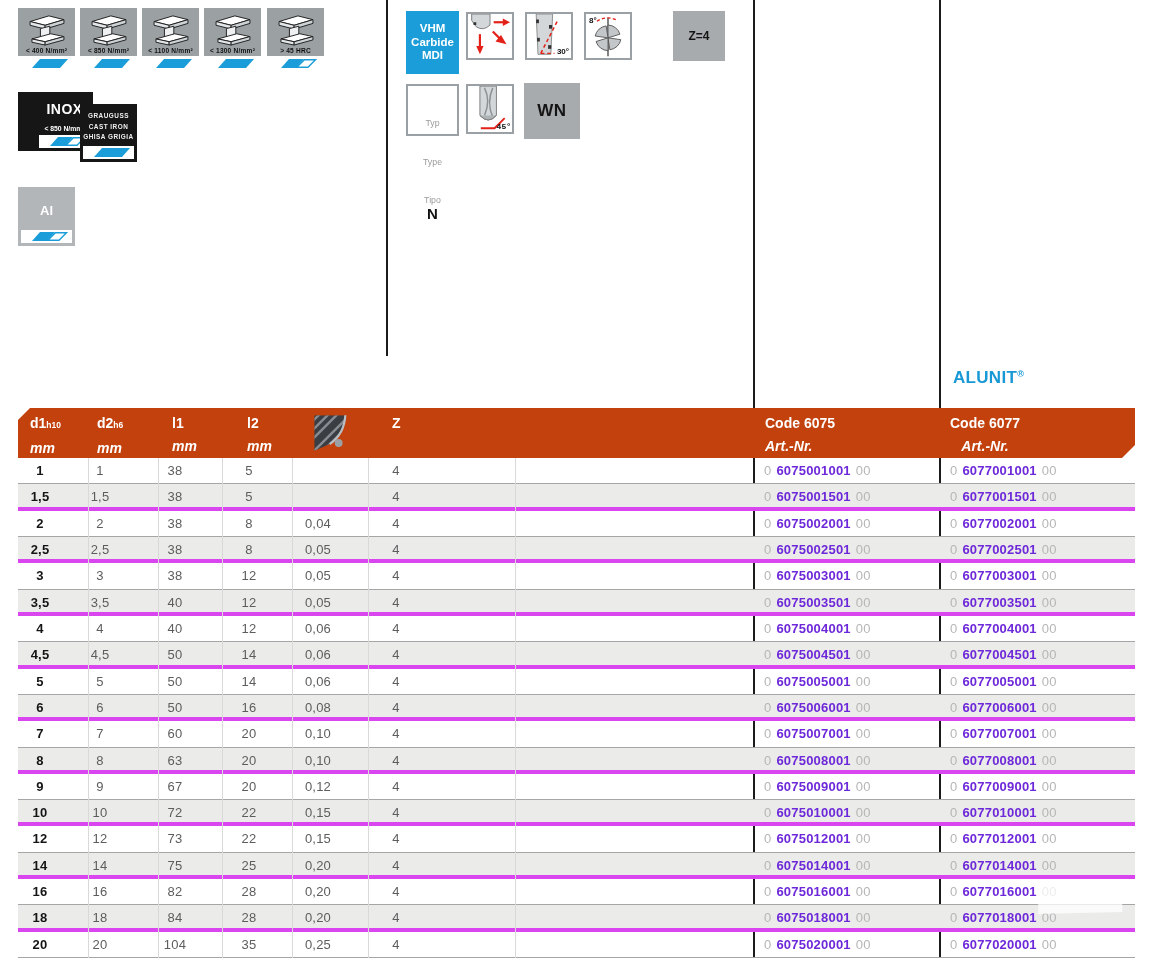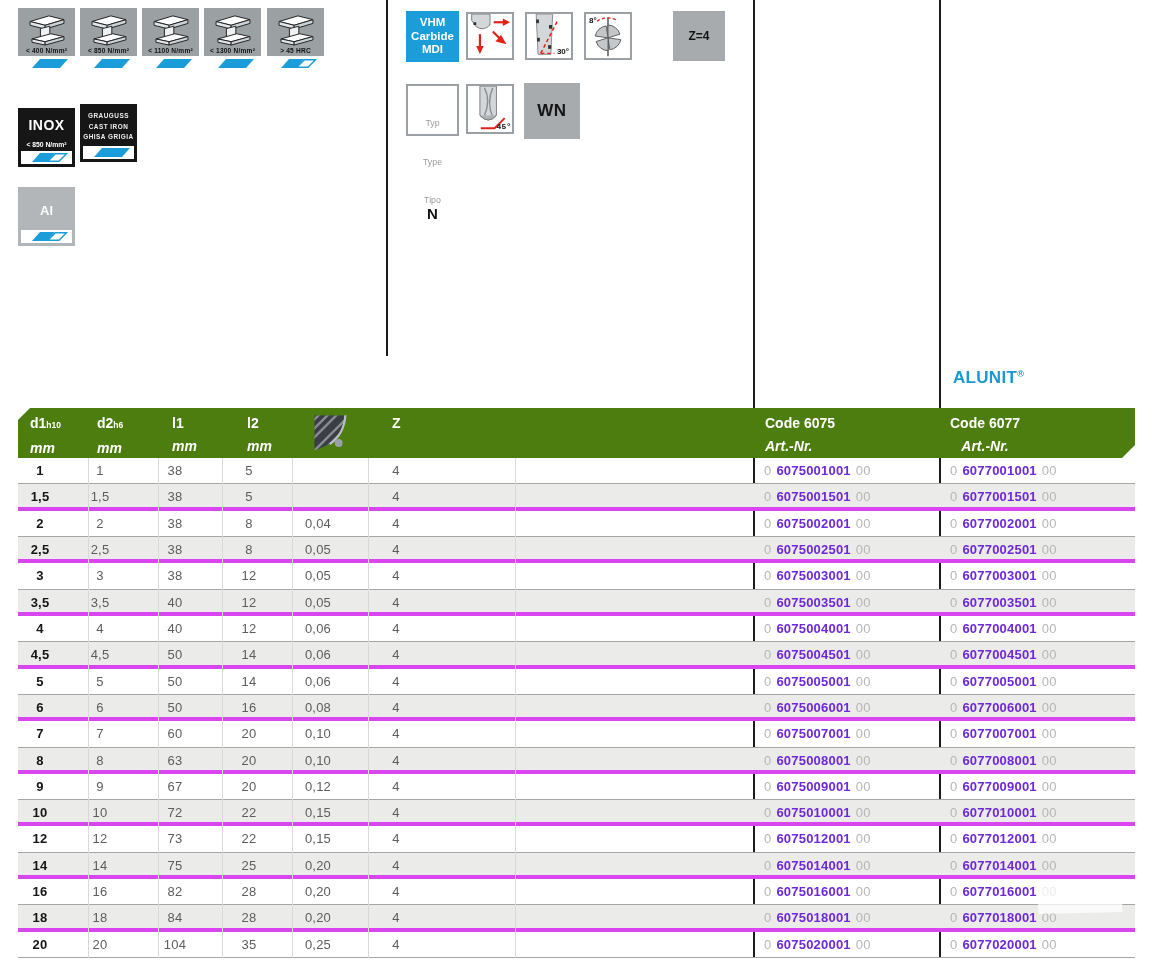--- a/index.html
+++ b/index.html
@@ -44,21 +44,21 @@
   .typ-line{font-size:8.8px;color:#9b9b9b;line-height:10.5px;margin-top:28px;}
   .typ-value{font-size:15px;font-weight:bold;color:#111;text-align:center;line-height:15px;}
   .angle-label{position:absolute;font-size:8px;font-weight:bold;color:#111;}
 
   
   .alunit{position:absolute;left:953px;top:368px;color:#1898d5;font-weight:bold;
           font-size:17px;letter-spacing:0.3px;}
   .alunit .reg{font-size:9px;vertical-align:6px;}
 
   
-  .thead{position:absolute;left:18px;top:408px;width:1117px;height:50px;background:#4d7c0f;
+  .thead{position:absolute;left:18px;top:408px;width:1117px;height:50px;background:#c2410c;
          clip-path:polygon(12px 0,100% 0,100% calc(100% - 13px),calc(100% - 13px) 100%,0 100%,0 12px);}
   .hcell{position:absolute;top:7px;color:#fff;font-weight:bold;font-size:14px;line-height:17px;}
   .hcell .sub{font-size:8.5px;}
   .hcell .unit{display:block;margin-top:6px;font-style:italic;}
   .h-icon{position:absolute;left:294px;top:5px;}
 
   .row{position:absolute;left:18px;width:1117px;height:26.32px;box-sizing:border-box;
        border-bottom:1px solid #a6a6a6;}
   .row.shaded{background:#ebebe9;border-bottom:4px solid #d946ef;}
   .cell{position:absolute;top:0;height:100%;line-height:26px;font-size:13px;color:#5d5d5d;
@@ -188,21 +188,21 @@
       <div class="mat-label">&gt; 45 HRC</div>
       </div>
     <div class="strip">
         <svg width="46" height="11" viewBox="0 0 46 11">
           <polygon points="8,10 16,1 31,1 23,10" fill="#1a9dd9"></polygon>
           <polygon points="23.8,9.3 31.4,1.7 42.5,1.7 35,9.3" fill="#fff" stroke="#1a9dd9" stroke-width="1.4"></polygon>
         </svg>
       </div>
   </div>
 
-  <div class="mat dark-box" style="left:18px;top:108px;">
+  <div class="mat dark-box" style="left:18px;top:92px;padding-left:18px;">
     <div class="inox-title">INOX</div>
     <div class="inox-sub">&lt; 850 N/mm²</div>
     <div class="strip framed">
         <svg width="46" height="11" viewBox="0 0 46 11">
           <polygon points="8,10 16,1 31,1 23,10" fill="#1a9dd9"></polygon>
           <polygon points="23.8,9.3 31.4,1.7 42.5,1.7 35,9.3" fill="#fff" stroke="#1a9dd9" stroke-width="1.4"></polygon>
         </svg>
       </div>
   </div>
   <div class="mat dark-box" style="left:80px;top:104px;">
@@ -220,21 +220,21 @@
   <div class="mat al-box" style="left:18px;top:187px;">
     <div class="al-title">Al</div>
     <div class="strip framed">
         <svg width="46" height="11" viewBox="0 0 46 11">
           <polygon points="8,10 16,1 31,1 23,10" fill="#1a9dd9"></polygon>
           <polygon points="23.8,9.3 31.4,1.7 42.5,1.7 35,9.3" fill="#fff" stroke="#1a9dd9" stroke-width="1.4"></polygon>
         </svg>
       </div>
   </div>
 
-  <div class="tool vhm" style="left:406px;top:11px;width:53px;height:51px;align-items:center;">
+  <div class="tool vhm" style="left:406px;top:11px;width:53px;height:63px;align-items:center;">
     <span>VHM</span>
     <span>Carbide</span>
     <span>MDI</span>
   </div>
   <div class="tool tool-white" style="left:466px;top:12px;width:48px;height:48px;">
     <svg width="44" height="44" viewBox="0 0 48 48">
       <path d="M4,0 L24,0 L24,12 Q17,19 9,14 L4,7 Z" fill="#d3d7d9" stroke="#777" stroke-width="1"></path>
       <rect x="6" y="9" width="3" height="3" fill="#333"></rect>
       <line x1="28" y1="9" x2="39" y2="9" stroke="#e32119" stroke-width="2.4"></line>
         <polygon points="38,5 46,9 38,13" fill="#e32119"></polygon>

